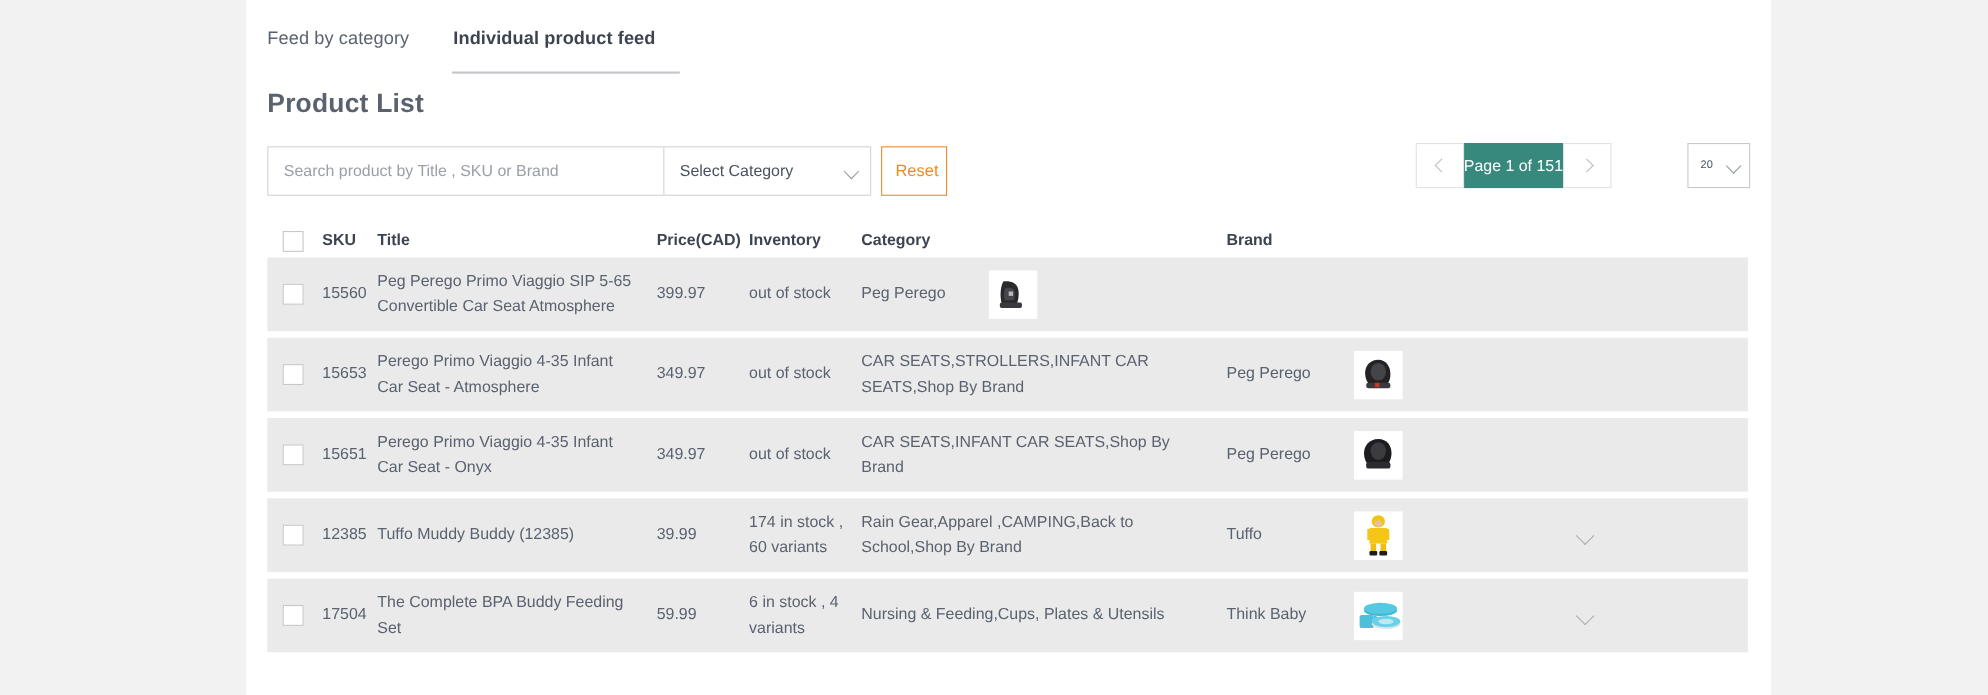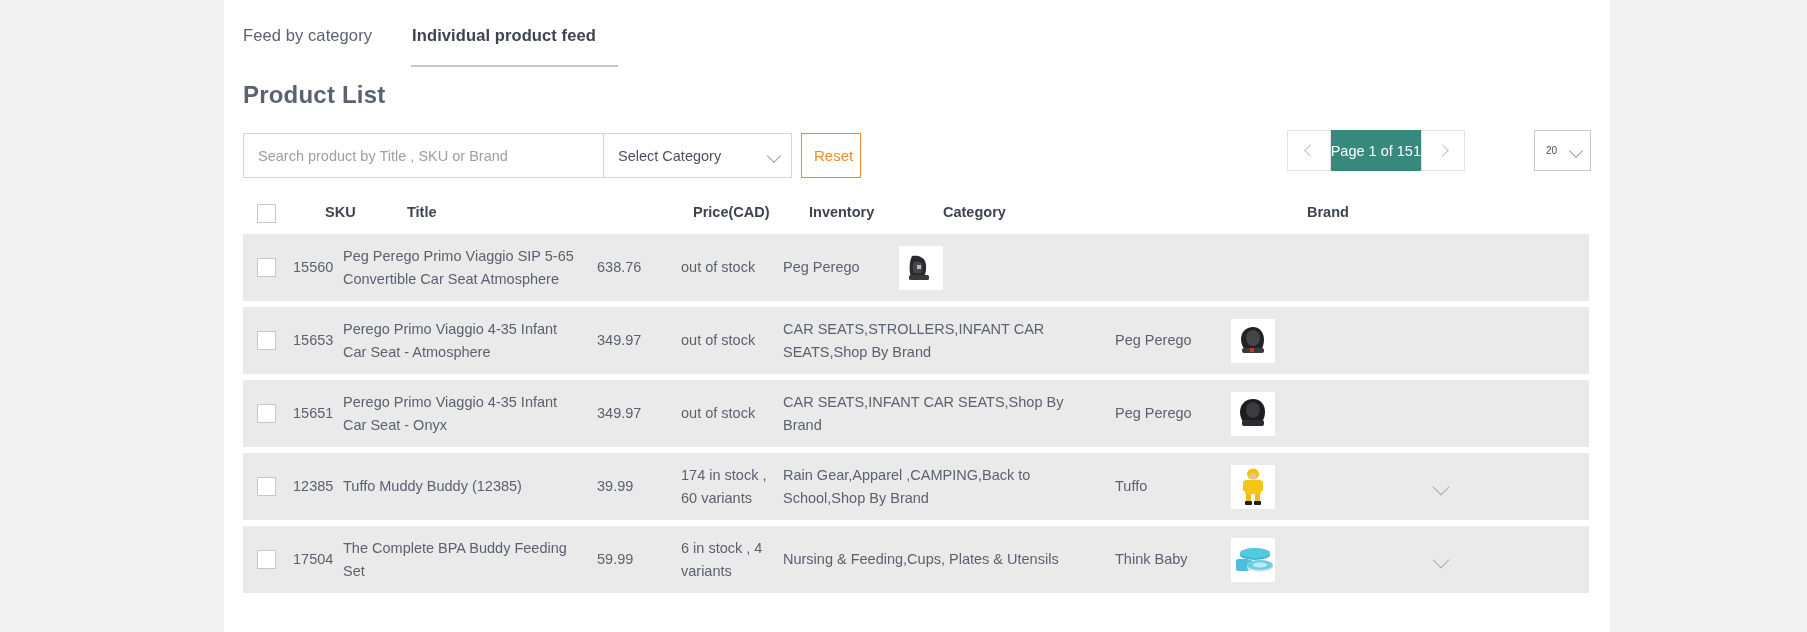--- a/index.html
+++ b/index.html
@@ -216,24 +216,23 @@
     color: #4a5160;
   }
 
   
   .tbl {
     margin-top: 19px;
     width: 1346px;
   }
   .thead {
     display: flex;
-    align-items: flex-start;
+    align-items: center;
     height: 30px;
     padding-left: 0;
-    gap: 32px;
   }
   .th {
     font-size: 14.5px;
     font-weight: bold;
     color: #3d4450;
     white-space: nowrap;
   }
 
   .row {
     display: flex;
@@ -358,21 +357,21 @@
           <div class="c-exp"></div>
         </div>
 
         <div id="rows-host">
             <div class="row">
               <div class="c-check">
                 <span class="chkbox"></span>
               </div>
               <div class="cell c-sku">15560</div>
               <div class="cell c-title">Peg Perego Primo Viaggio SIP 5-65 Convertible Car Seat Atmosphere</div>
-              <div class="cell c-price">638.76</div>
+              <div class="cell c-price">399.97</div>
               <div class="cell c-inv oos">out of stock</div>
               <div class="cell c-brand">Peg Perego</div>
               <div class="c-img">
                 <span class="thumb">
                   <svg width="44" height="44" viewBox="0 0 44 44">
                     <rect width="44" height="44" fill="#fff"></rect>
                     <path d="M13 10c6-1 11 1 13 5 2 5 1 12-1 16H12c-2-6-2-15 1-21z" fill="#2a2a2c"></path>
                     <path d="M15 16c4-1 7 0 8 2 1 3 .5 7-.5 9h-8c-1-4-1-9 .5-11z" fill="#47474b"></path>
                     <rect x="10" y="29" width="20" height="5" rx="1.5" fill="#3a3a3e"></rect>
                     <rect x="18" y="19" width="4" height="4" fill="#b9b9bd"></rect>

